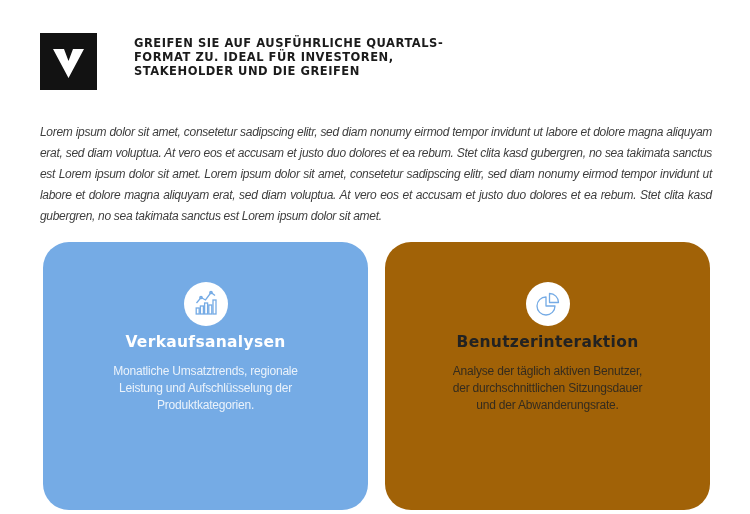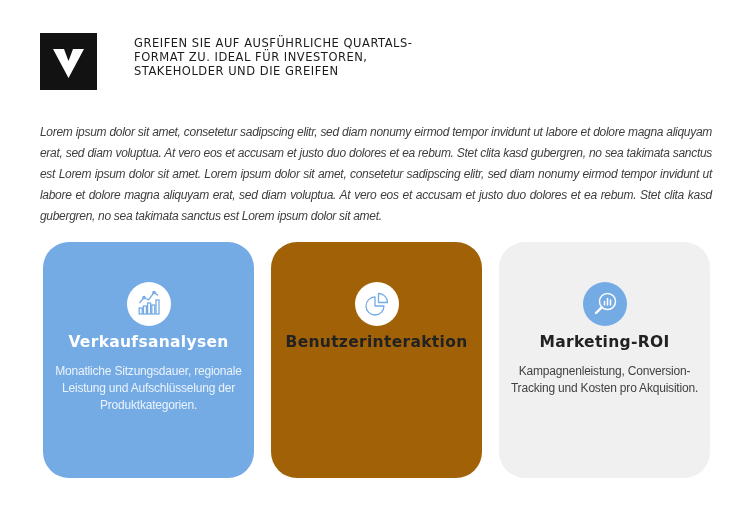--- a/index.html
+++ b/index.html
@@ -14,21 +14,21 @@
   
   .header { display: flex; align-items: flex-start; padding: 33px 0 0 40px; gap: 37px; }
   .logo {
     width: 57px; height: 57px; flex: 0 0 57px;
     display: flex; align-items: center; justify-content: center;
   }
   .logo svg { display: block; }
   .heading {
     padding-top: 4px;
     font-family: "DejaVu Sans", sans-serif;
-    font-weight: 400;
+    font-weight: 700;
     font-size: 11.5px;
     line-height: 13.8px;
     letter-spacing: 0.045em;
     color: #1b1b1b;
   }
   .heading .hline { white-space: nowrap; }
 
   
   .intro {
     margin: 32px 38px 0 40px;
@@ -38,21 +38,21 @@
     letter-spacing: -0.3px;
     color: #3e3e3e;
     text-align: justify;
     font-style: italic;
   }
 
   
   .cards { display: flex; gap: 17px; margin: 15px 40px 0 43px; }
   .card {
     flex: 1;
-    height: 236px;
+    height: 268px;
     border-radius: 26px;
     box-sizing: border-box;
     padding-top: 40px;
     text-align: center;
   }
   .icon-circle {
     width: 44px; height: 44px;
     border-radius: 50%;
     margin: 0 auto;
     display: flex; align-items: center; justify-content: center;
@@ -106,41 +106,29 @@
           <rect x="16.4" y="24" width="3" height="8"></rect>
           <rect x="20.6" y="21" width="3" height="11"></rect>
           <rect x="24.8" y="23" width="3" height="9"></rect>
           <rect x="29" y="18" width="3" height="14"></rect>
           <polyline points="12.5,21 17,15.5 21.5,18 27,10.5 31,13.5"></polyline>
           <circle cx="17" cy="15.5" r="1.2"></circle>
           <circle cx="27" cy="10.5" r="1.2"></circle>
         </svg>
       </div>
       <h3 class="card-title">Verkaufsanalysen</h3>
-      <p class="card-body">Monatliche Sitzungsdauer, regionale Leistung und Aufschlüsselung der Produktkategorien.</p>
+      <p class="card-body">Monatliche Umsatztrends, regionale Leistung und Aufschlüsselung der Produktkategorien.</p>
     </article>
 
     <article class="card" style="background:#a16207;color:#222222">
       <div class="icon-circle" style="background:#FFFFFF;color:#75ABE5">
         <svg width="44" height="44" viewBox="0 0 44 44" fill="none" stroke="currentColor" stroke-width="1.3" stroke-linejoin="round">
           <path d="M20,15 A9,9 0 1 0 29,24 L20,24 Z"></path>
           <path d="M23.5,11.5 A9,9 0 0 1 32.5,20.5 L23.5,20.5 Z"></path>
         </svg>
       </div>
       <h3 class="card-title">Benutzerinteraktion</h3>
+      <p class="card-body">Analyse der täglich aktiven Benutzer, der durchschnittlichen Sitzungsdauer und der Abwanderungsrate.</p>
     </article>
 
-    <article class="card" style="background:#F0F0F0;color:#222222">
-      <div class="icon-circle" style="background:#75ABE5;color:#FFFFFF">
-        <svg width="44" height="44" viewBox="0 0 44 44" fill="none" stroke="currentColor" stroke-width="1.5" stroke-linecap="round">
-          <circle cx="24.5" cy="19.5" r="8"></circle>
-          <line x1="18.7" y1="25.3" x2="13" y2="31" stroke-width="2.4"></line>
-          <line x1="21.5" y1="23" x2="21.5" y2="19.5"></line>
-          <line x1="24.5" y1="23" x2="24.5" y2="16.5"></line>
-          <line x1="27.5" y1="23" x2="27.5" y2="18"></line>
-        </svg>
-      </div>
-      <h3 class="card-title">Marketing-ROI</h3>
-      <p class="card-body">Kampagnenleistung, Conversion-Tracking und Kosten pro Akquisition.</p>
-    </article>
 
   </section>
 </div>
 
 </body></html>

